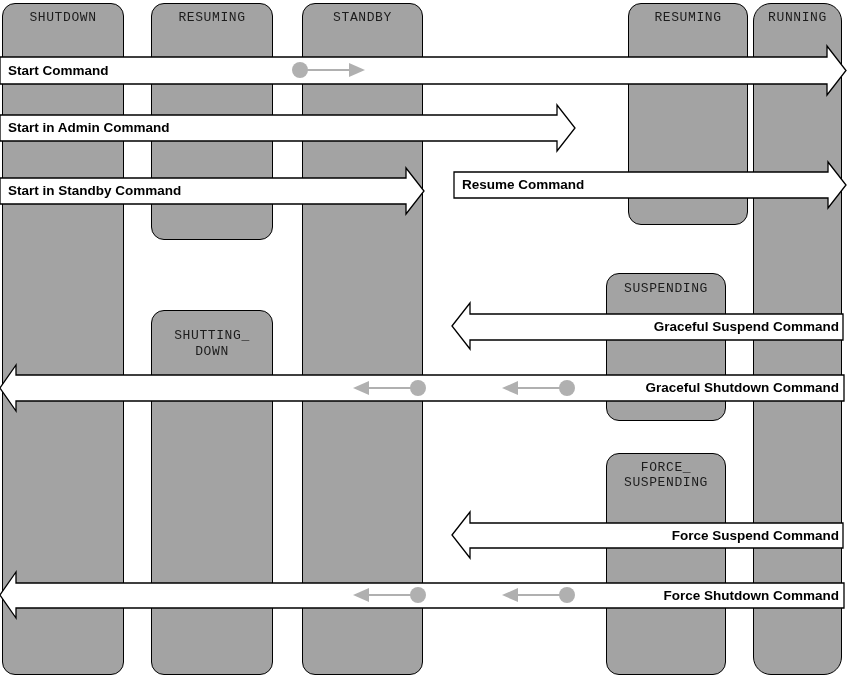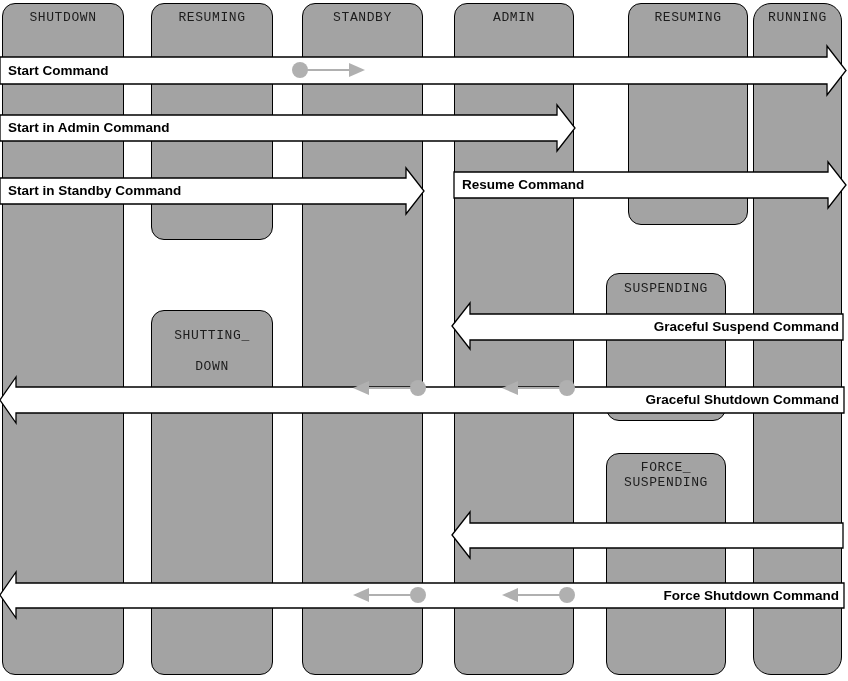--- a/index.html
+++ b/index.html
@@ -32,35 +32,32 @@
   </div>
 
   <div class="state-col" style="left:151px;top:3px;width:122px;height:237px;">
     <span class="state-label">RESUMING</span>
   </div>
 
   <div class="state-col" style="left:302px;top:3px;width:121px;height:672px;text-align:center;">
     <span class="state-label">STANDBY</span>
   </div>
 
-  <div class="state-col" style="left:454px;top:3px;width:120px;height:672px;">
-    <span class="state-label">ADMIN</span>
-  </div>
 
   <div class="state-col" style="left:628px;top:3px;width:120px;height:222px;">
     <span class="state-label">RESUMING</span>
   </div>
 
   <div class="state-col" style="left:753px;top:3px;width:89px;height:672px;border-radius:18px;">
     <span class="state-label">RUNNING</span>
   </div>
 
   <div class="state-col" style="left:151px;top:310px;width:122px;height:365px;">
     <span class="state-label" style="margin-top:17px;">SHUTTING_</span>
-    <span class="state-label" style="margin-top:16px;">DOWN</span>
+    <span class="state-label" style="margin-top:1px;">DOWN</span>
   </div>
 
   <div class="state-col" style="left:606px;top:273px;width:120px;height:148px;">
     <span class="state-label" style="margin-top:7px;">SUSPENDING</span>
   </div>
 
   <div class="state-col" style="left:606px;top:453px;width:120px;height:222px;">
     <span class="state-label" style="margin-top:6px;">FORCE_</span>
     <span class="state-label" style="margin-top:0;">SUSPENDING</span>
   </div>
@@ -93,31 +90,32 @@
     <span class="cmd-label" style="right:5px;top:12px;height:26px;line-height:26px;">Graceful Suspend Command</span>
   </div>
 
   <div class="arrow" style="left:454px;top:161px;width:393px;height:48px;">
     <svg width="393" height="48">
       <polygon points="0,11 374,11 374,1 392,24 374,47 374,37 0,37" fill="#ffffff" stroke="#000000" stroke-width="1.3"></polygon>
     </svg>
     <span class="cmd-label" style="left:8px;top:11px;height:26px;line-height:26px;">Resume Command</span>
   </div>
 
-  <div class="arrow" style="left:0;top:376px;width:845px;height:48px;">
+  <div class="arrow" style="left:0;top:364px;width:845px;height:48px;">
     <svg width="845" height="48">
       <polygon points="0,24 16,1 16,11 844,11 844,37 16,37 16,47" fill="#ffffff" stroke="#000000" stroke-width="1.3"></polygon>
     </svg>
     <span class="cmd-label" style="right:6px;top:11px;height:26px;line-height:26px;">Graceful Shutdown Command</span>
   </div>
 
   <div class="arrow" style="left:452px;top:511px;width:392px;height:48px;">
     <svg width="392" height="48">
       <polygon points="0,24 18,1 18,12 391,12 391,37 18,37 18,47" fill="#ffffff" stroke="#000000" stroke-width="1.3"></polygon>
     </svg>
+    <span class="cmd-label" style="right:5px;top:12px;height:25px;line-height:25px;">Force Suspend Command</span>
   </div>
 
   <div class="arrow" style="left:0;top:571px;width:845px;height:48px;">
     <svg width="845" height="48">
       <polygon points="0,24 16,1 16,12 844,12 844,37 16,37 16,47" fill="#ffffff" stroke="#000000" stroke-width="1.3"></polygon>
     </svg>
     <span class="cmd-label" style="right:6px;top:12px;height:25px;line-height:25px;">Force Shutdown Command</span>
   </div>
 
   <div class="marker" style="left:292px;top:61px;">

